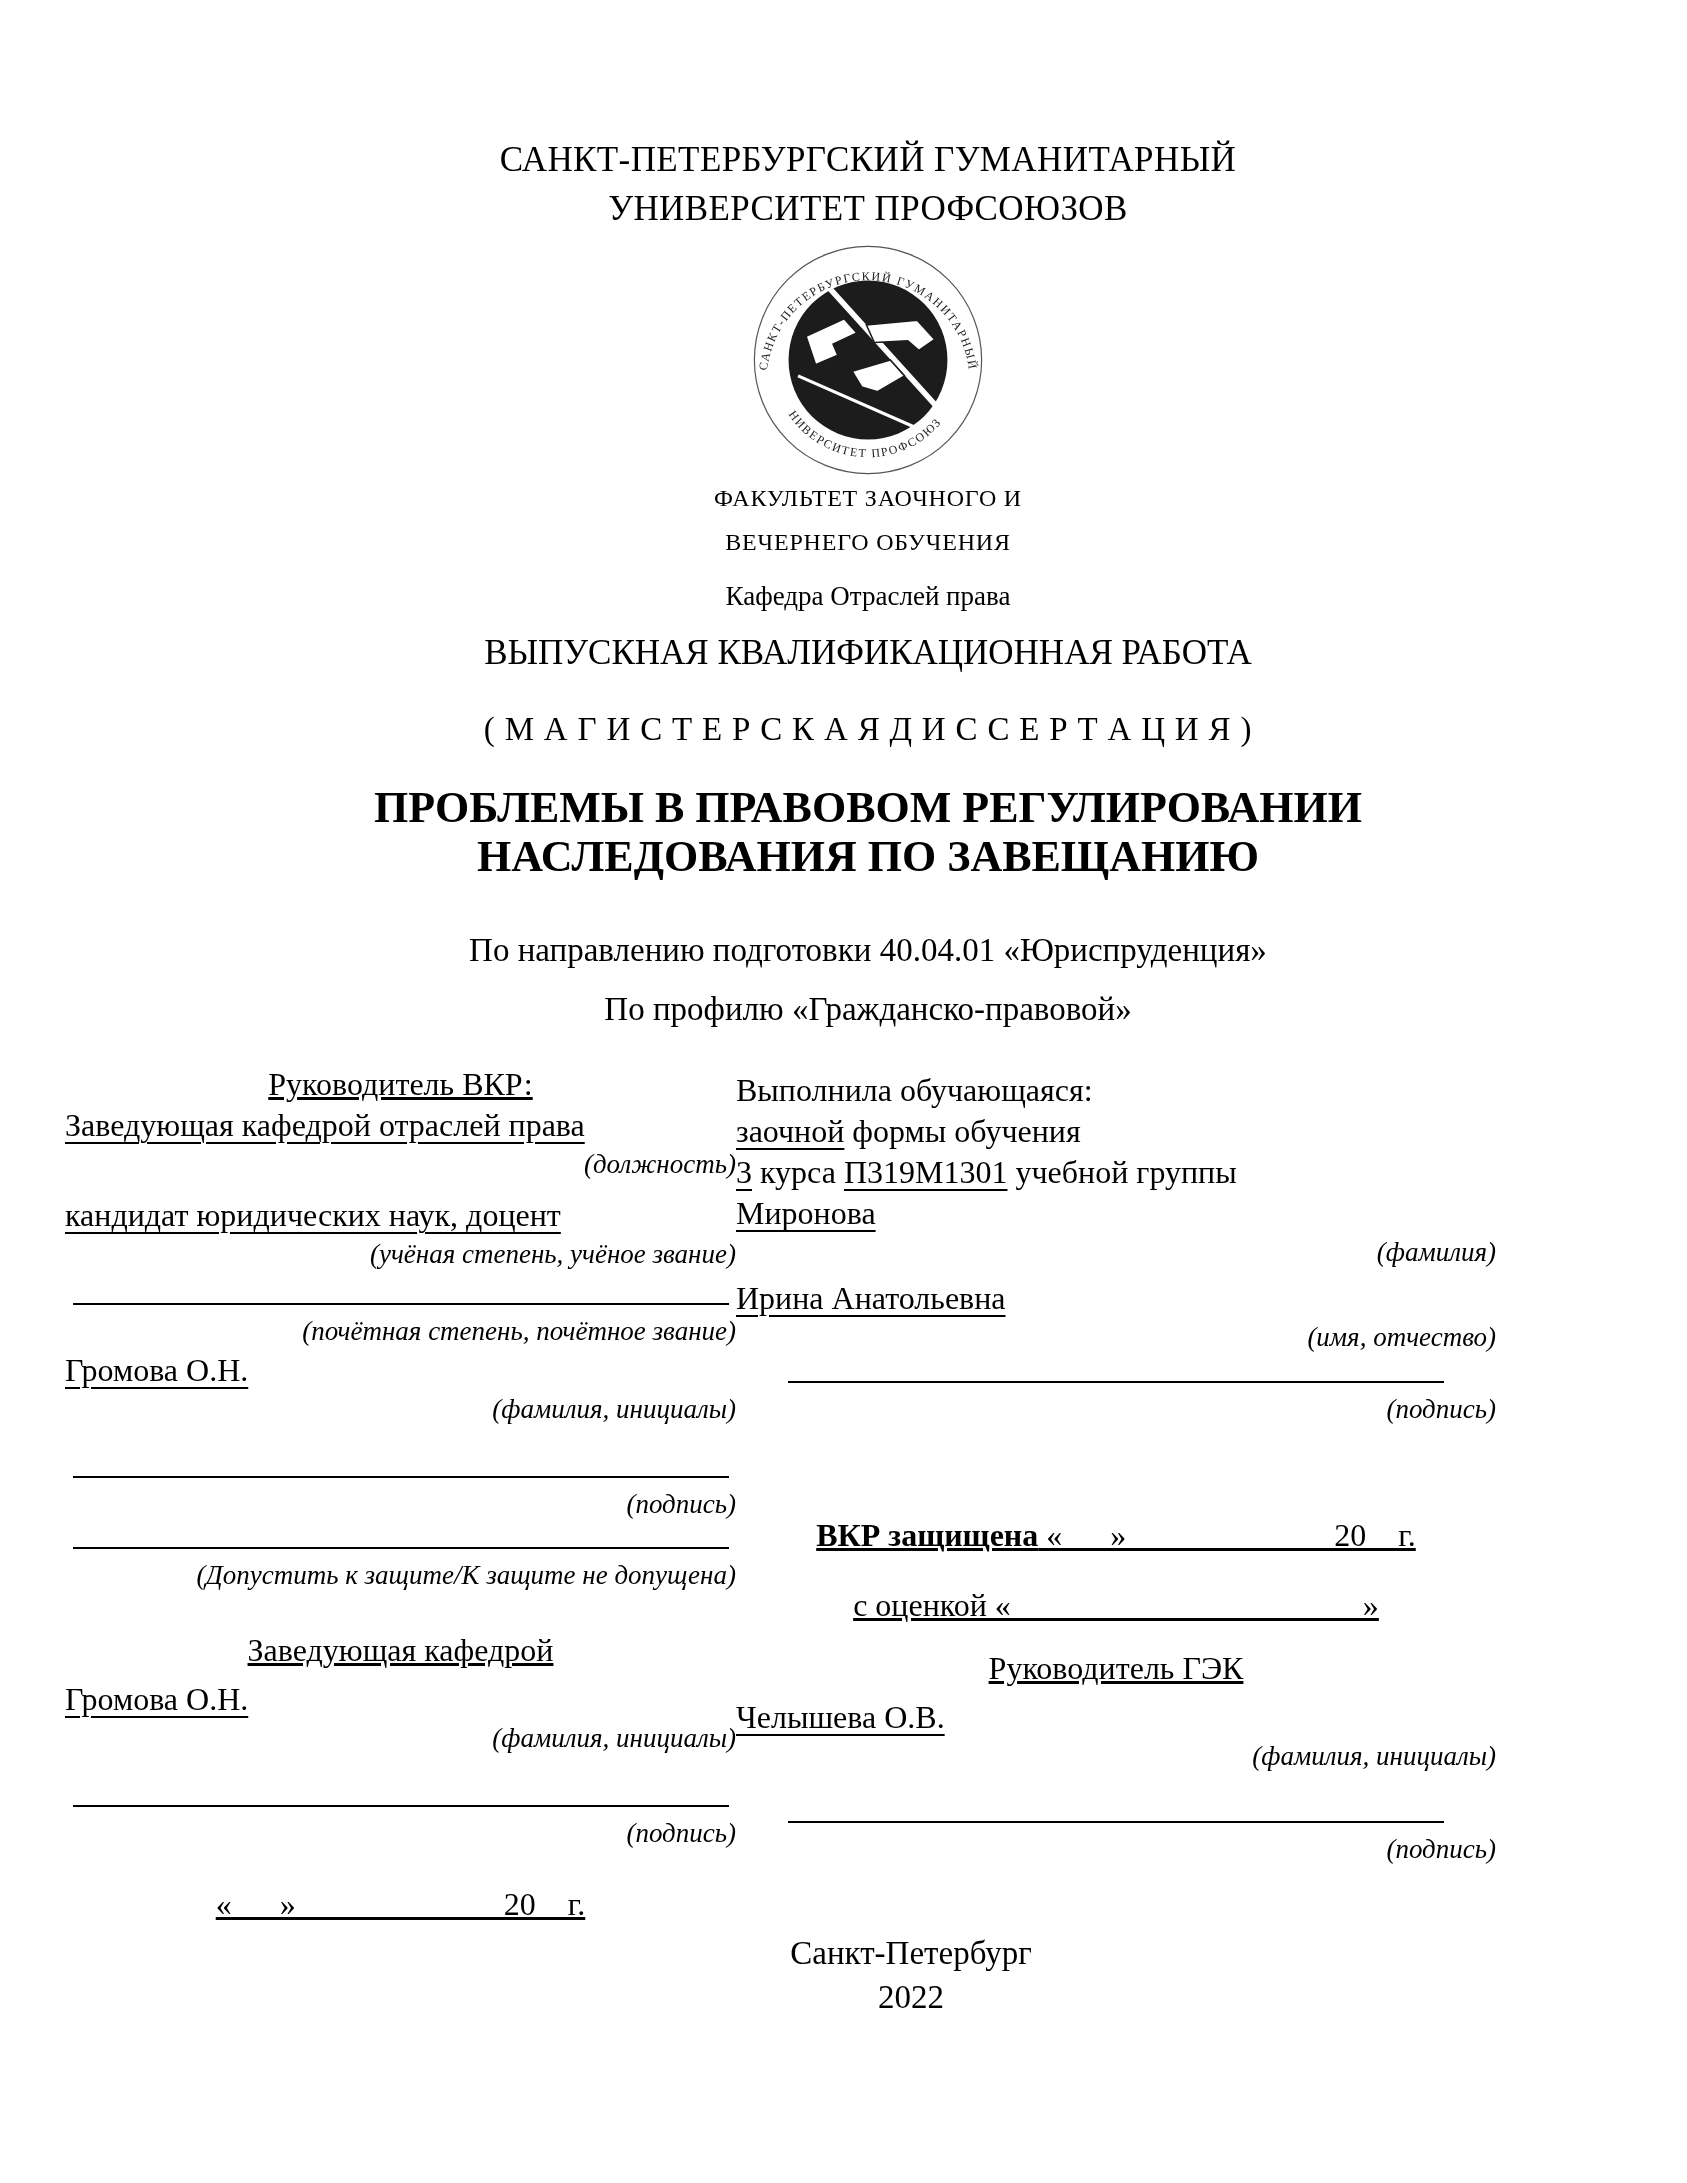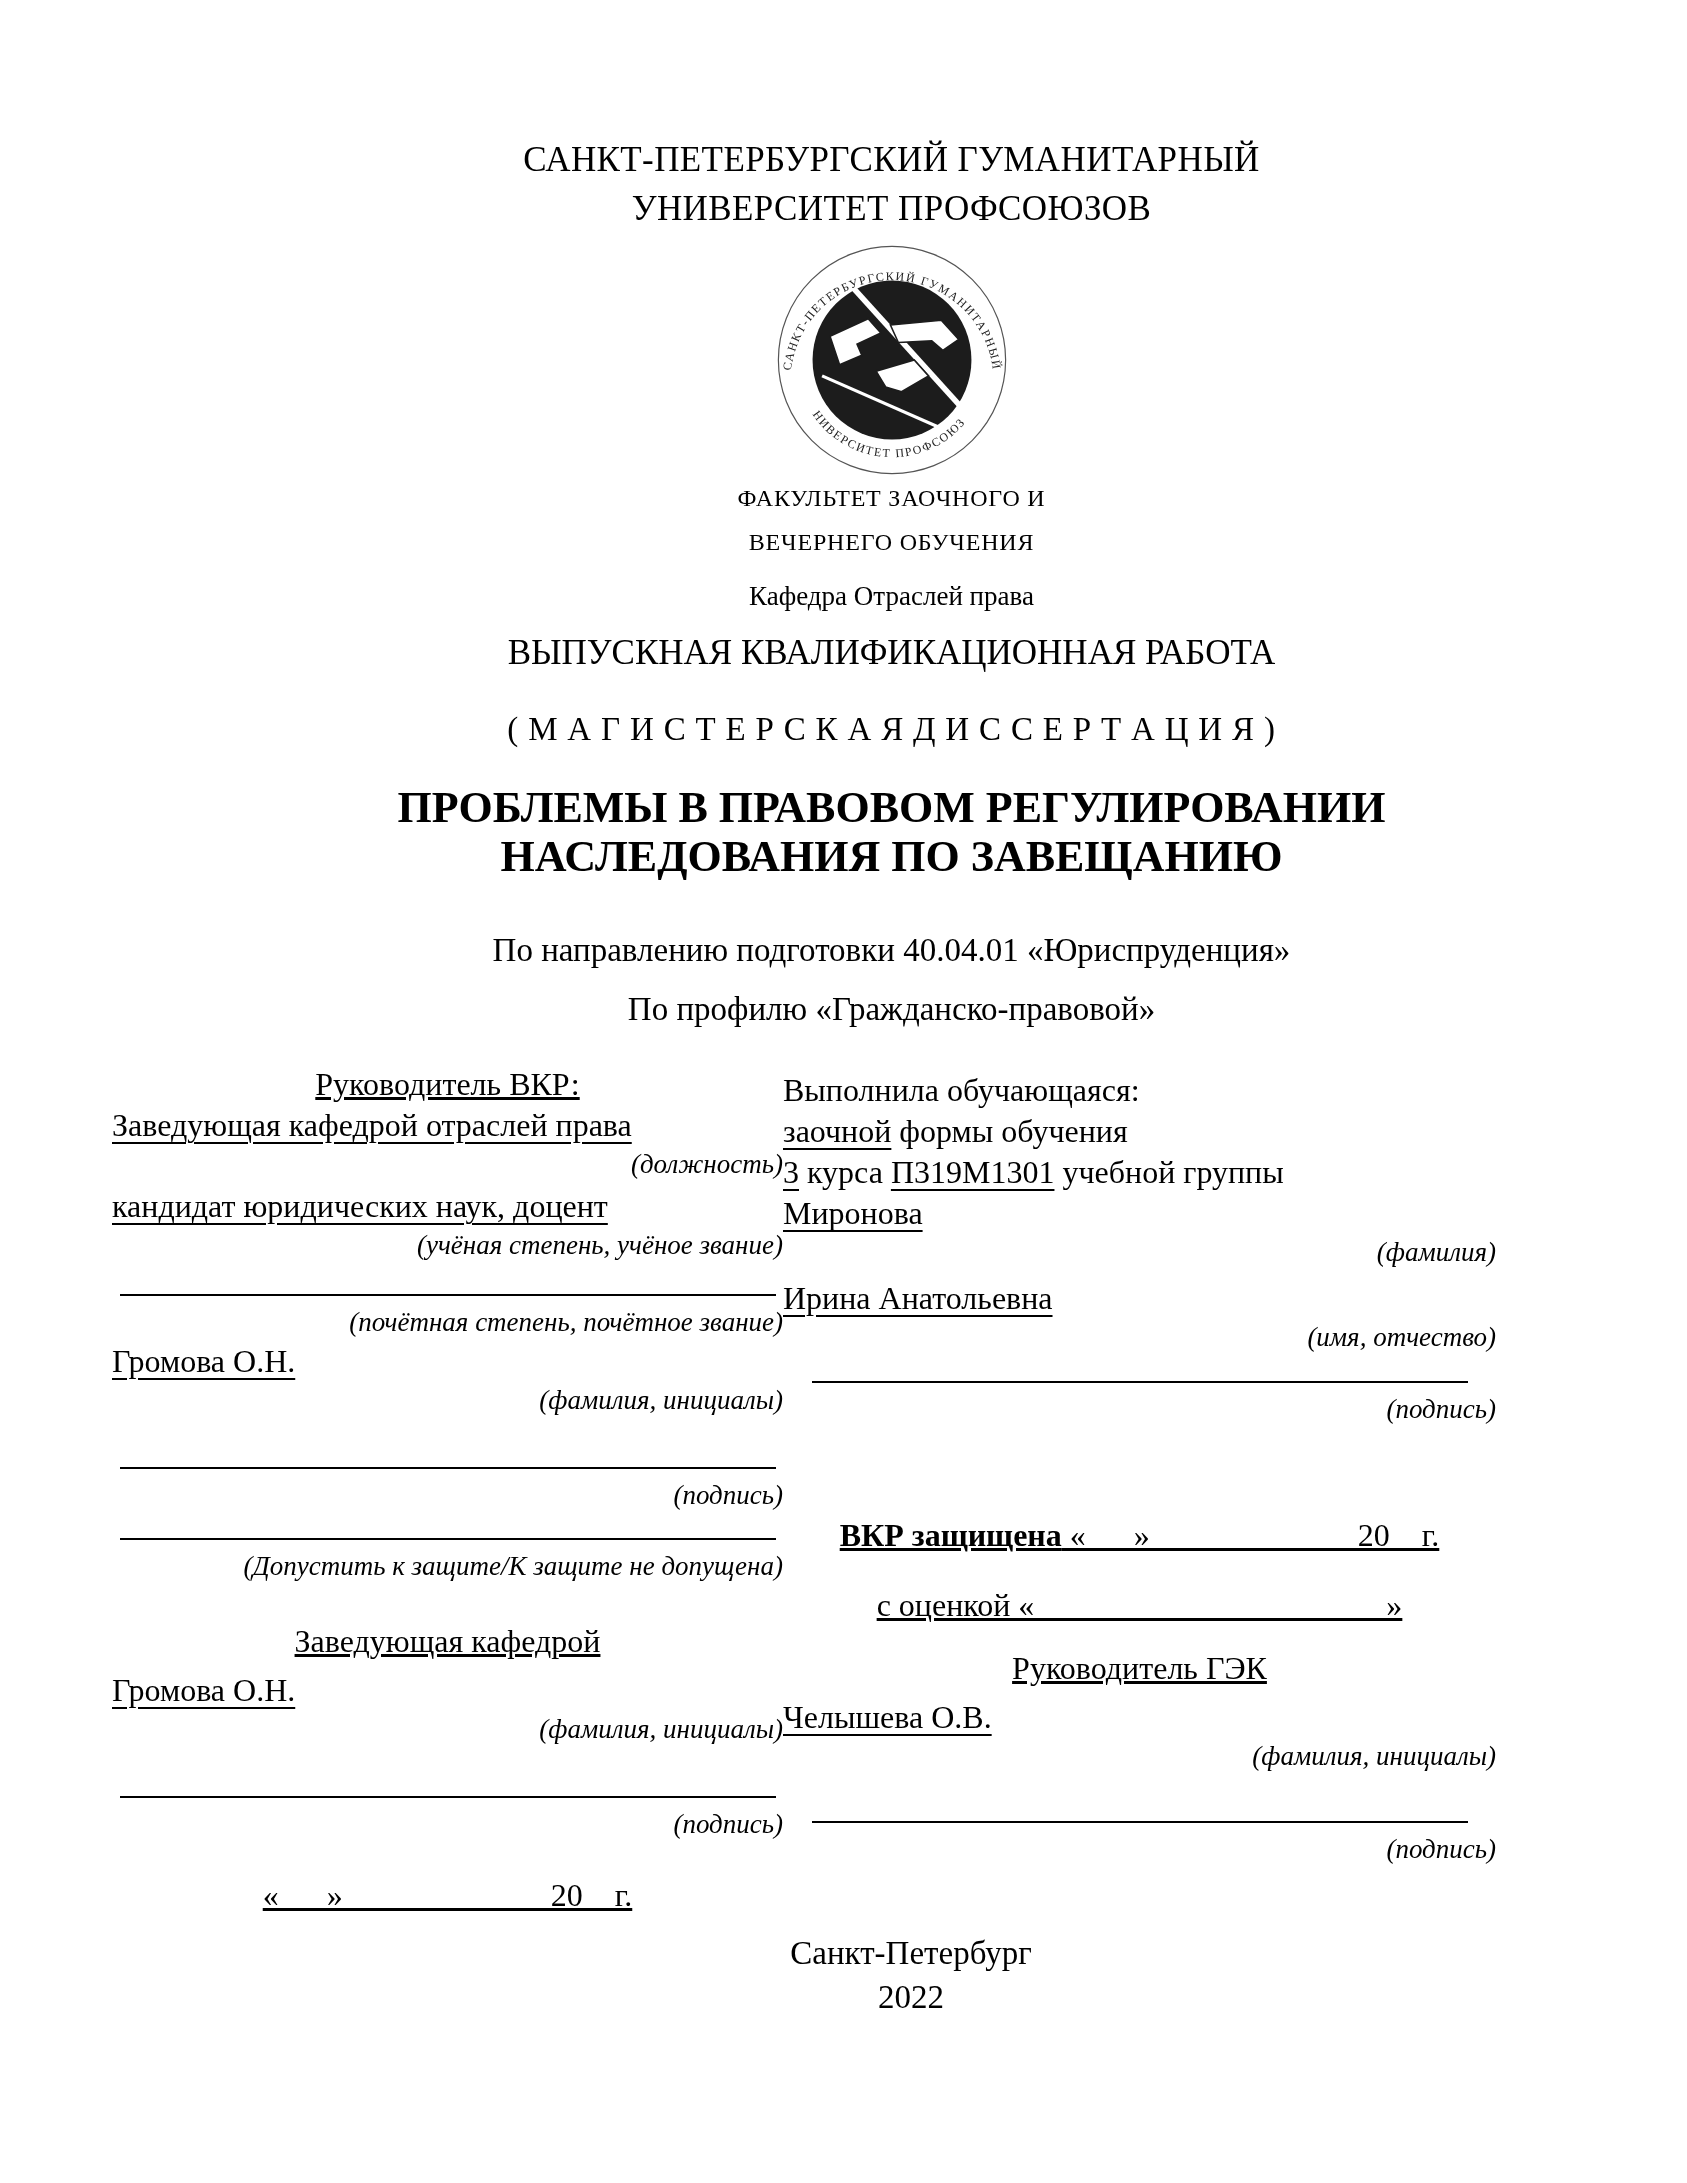--- a/index.html
+++ b/index.html
@@ -1,20 +1,20 @@
 <!DOCTYPE html>
 <html style="font-size:12.7px"><head>
 <meta charset="utf-8">
 <style>
   html,body{margin:0;padding:0;background:#ffffff;}
   .page{
     width:1687px;height:2183px;background:#ffffff;color:#000;
     font-family:"Liberation Serif","DejaVu Serif",serif;
     box-sizing:border-box;position:relative;
-    padding:135px 16px 0 112px;
+    padding:135px 16px 0 65px;
   }
   .center{text-align:center;}
   .uni-name{font-size:35px;line-height:49px;letter-spacing:0.4px;}
   .logo-wrap{margin-top:11px;display:flex;justify-content:center;}
   .faculty{font-size:24px;line-height:44px;letter-spacing:0.8px;}
   .dept{font-size:27px;line-height:43px;margin-top:11px;}
   .worktype{font-size:35px;line-height:44px;margin-top:12.7px;}
   .master{font-size:33px;line-height:44px;margin-top:32px;letter-spacing:0.8px;}
   .title{font-size:44px;line-height:49px;font-weight:bold;margin-top:32px;}
   .direction{font-size:33px;line-height:59px;margin-top:40px;}
@@ -84,21 +84,21 @@
     <div>По направлению подготовки 40.04.01 «Юриспруденция»</div>
     <div>По профилю «Гражданско-правовой»</div>
   </div>
 
   <div class="columns">
 
     <div class="col-left">
       <div class="bline l">Руководитель ВКР:</div>
       <div class="bline u">Заведующая кафедрой отраслей права</div>
       <div class="cap">(должность)</div>
-      <div class="bline u" style="margin-top:3px;">кандидат юридических наук, доцент</div>
+      <div class="bline u" style="margin-top:12px;">кандидат юридических наук, доцент</div>
       <div class="cap">(учёная степень, учёное звание)</div>
       <div class="rule" style="margin-top:30px;"></div>
       <div class="cap" style="margin-top:8px;">(почётная степень, почётное звание)</div>
       <div class="bline u">Громова О.Н.</div>
       <div class="cap">(фамилия, инициалы)</div>
       <div class="rule" style="margin-top:48px;"></div>
       <div class="cap" style="margin-top:8px;">(подпись)</div>
       <div class="rule" style="margin-top:24px;"></div>
       <div class="cap" style="margin-top:8px;">(Допустить к защите/К защите не допущена)</div>
       <div class="bline l" style="margin-top:36px;">Заведующая кафедрой</div>

